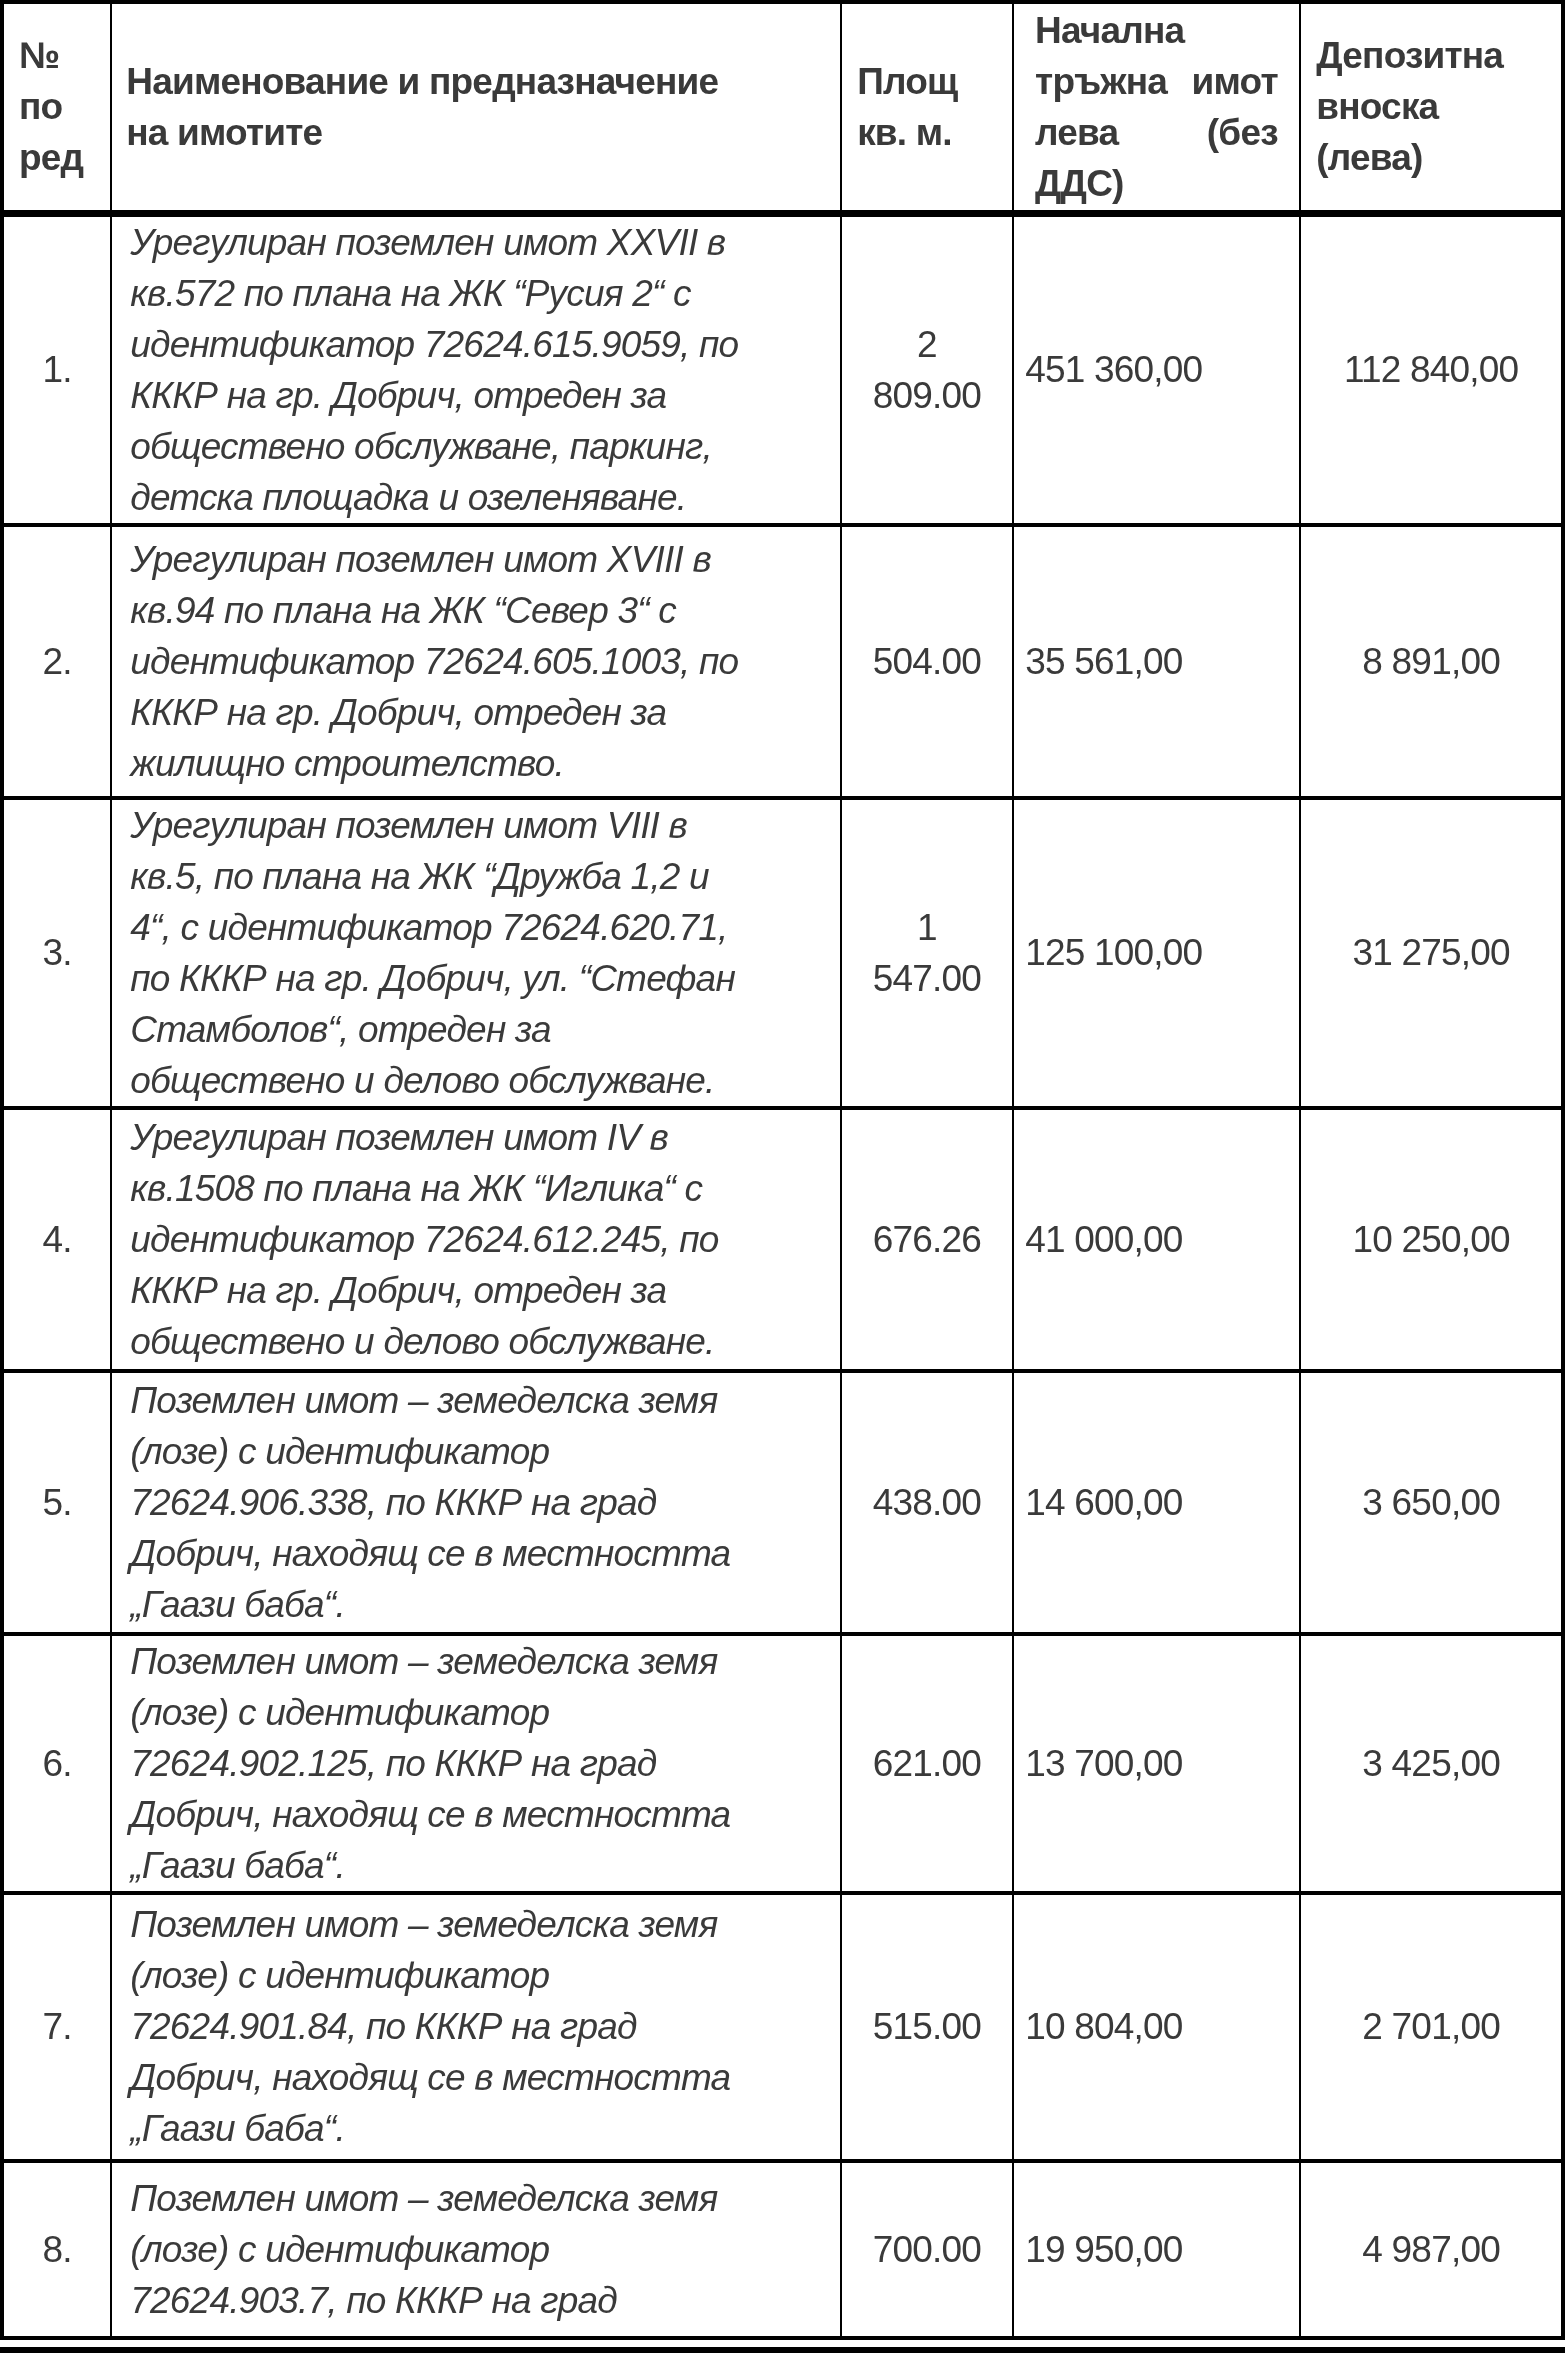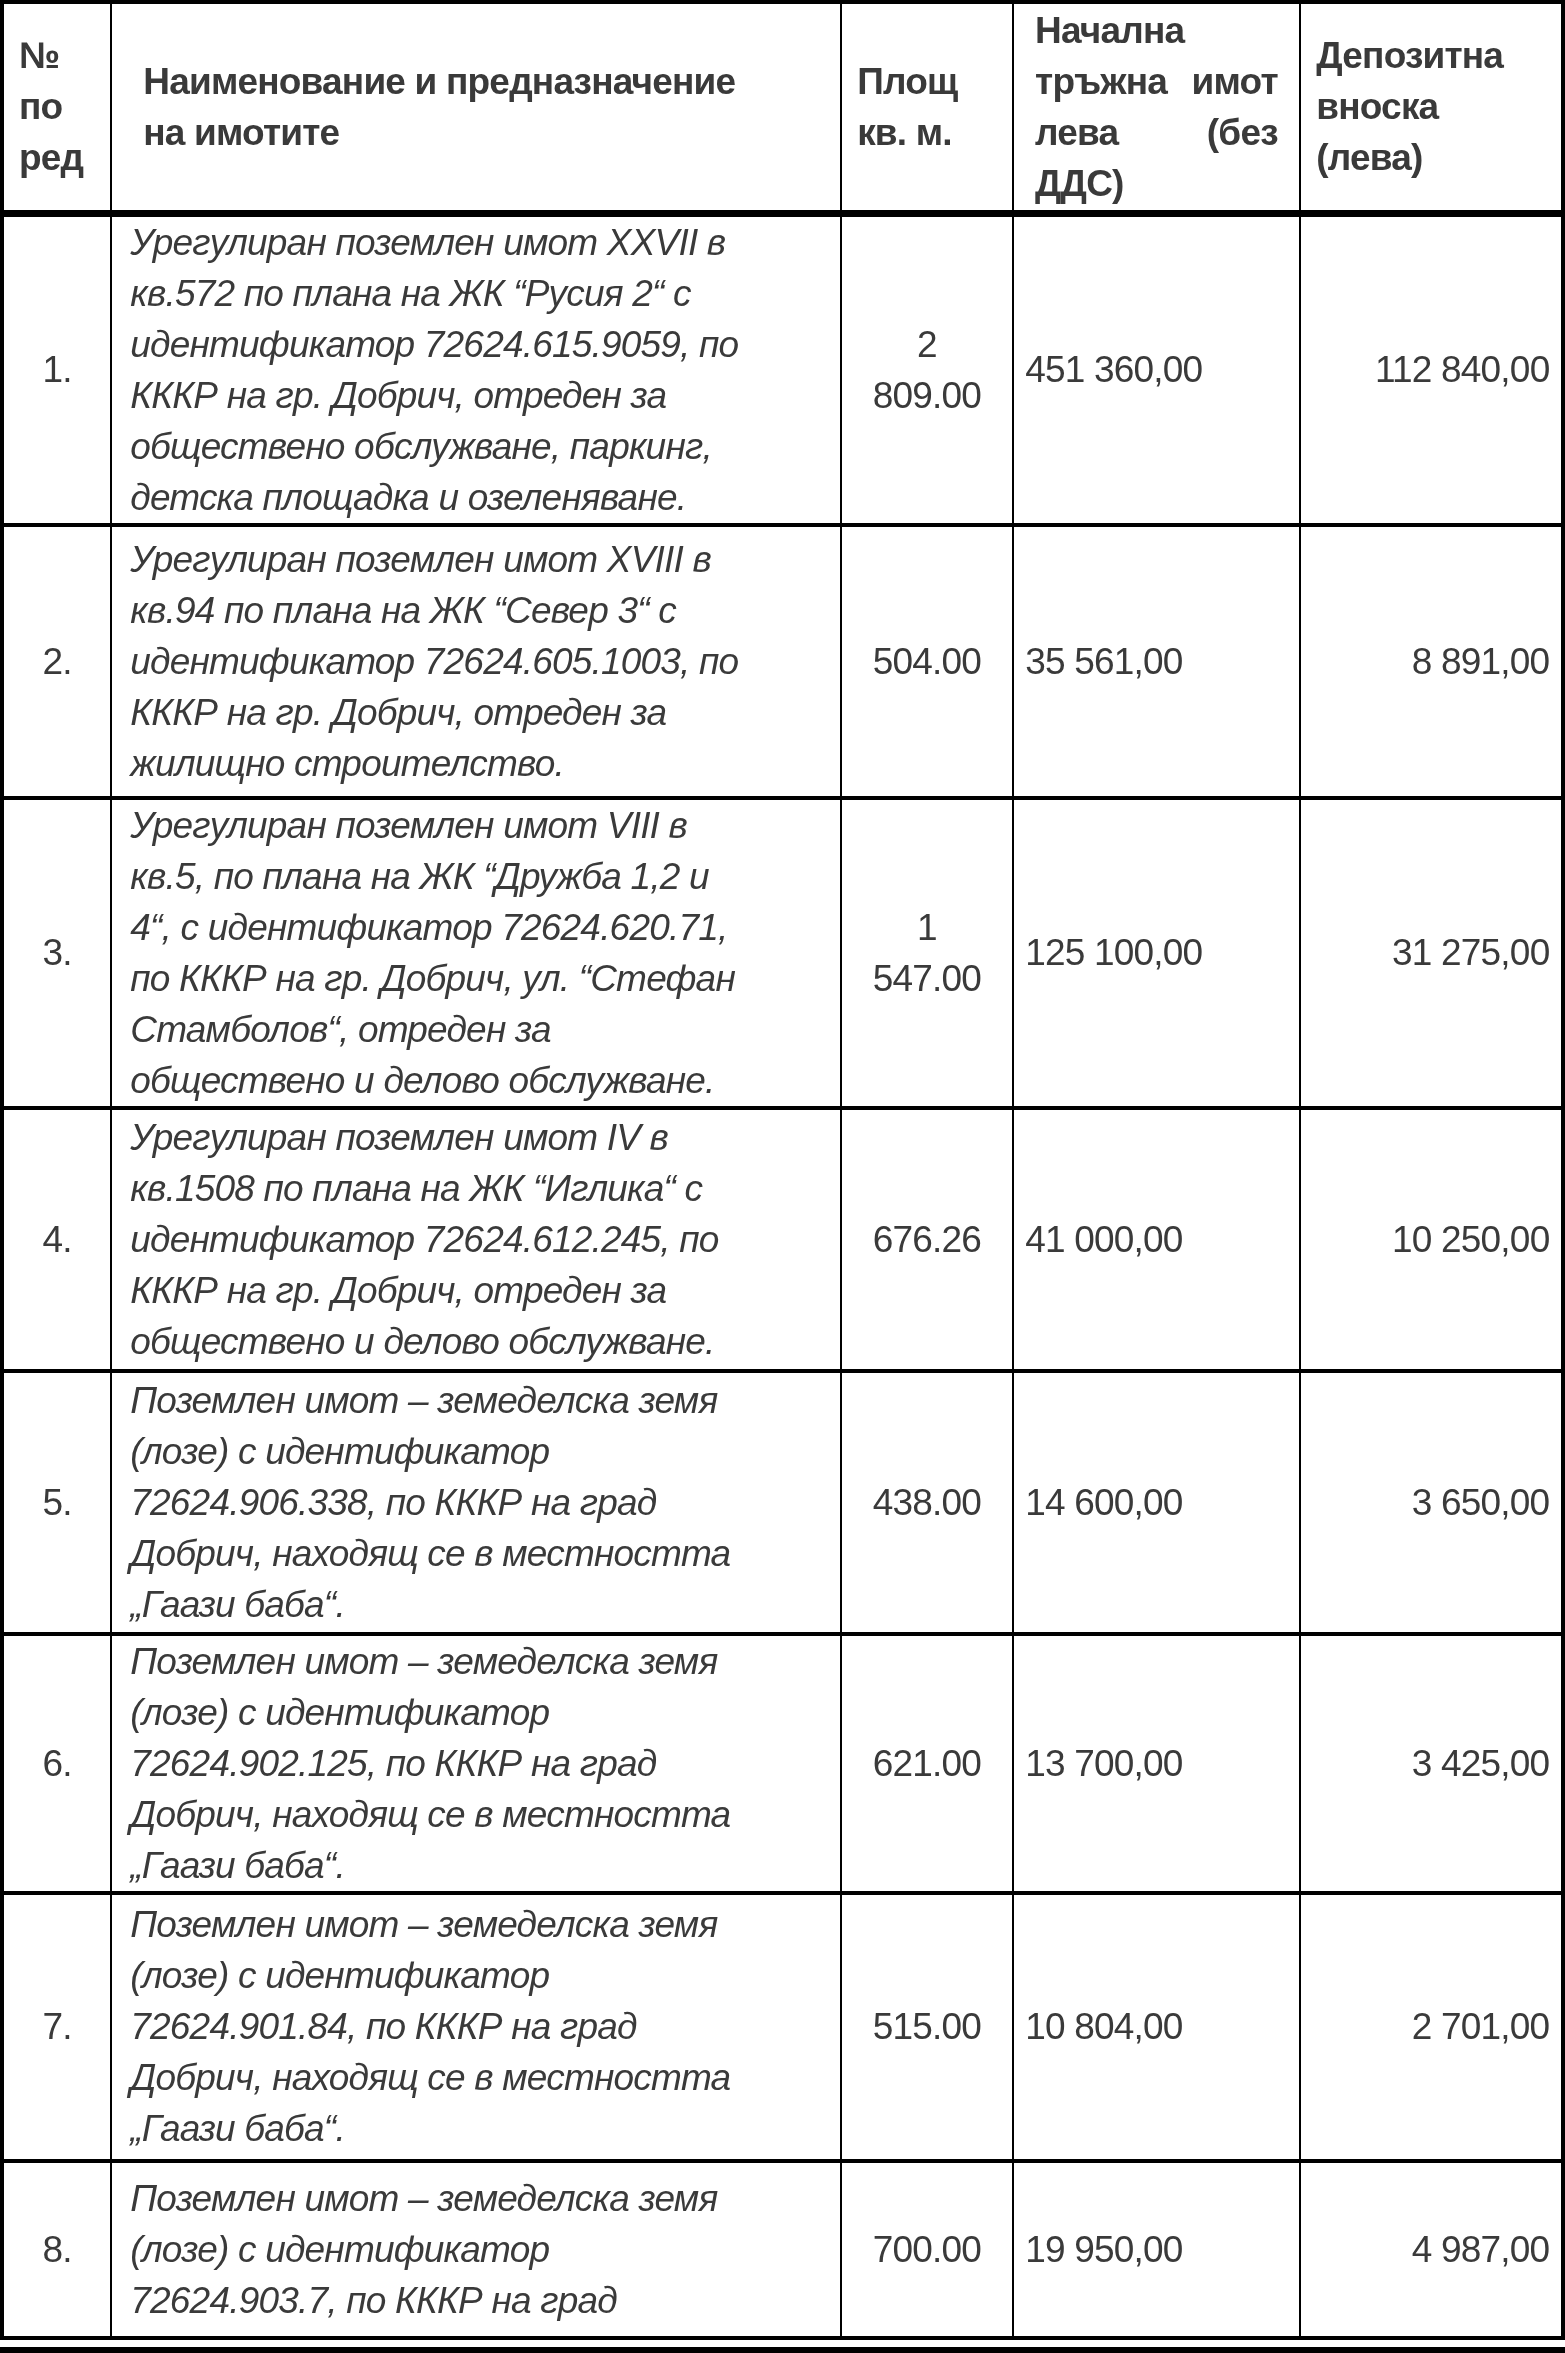--- a/index.html
+++ b/index.html
@@ -39,37 +39,37 @@
     letter-spacing: -0.8px;
     box-sizing: border-box;
   }
   thead tr { height: 211px; }
   thead th {
     border-bottom-width: 7.5px;
     font-weight: bold;
     text-align: left;
     padding: 0 15px;
   }
-  thead th.h-name  { padding: 0 31px; margin-left: 38px; }
+  thead th.h-name  { padding: 0 14px; margin-left: 38px; }
   thead th.h-price { text-align: justify; padding: 0 21.5px; }
 
   tbody tr:nth-child(1) { height: 300px; }
   tbody tr:nth-child(2) { height: 273px; }
   tbody tr:nth-child(3) { height: 303px; }
   tbody tr:nth-child(4) { height: 263px; }
   tbody tr:nth-child(5) { height: 263px; }
   tbody tr:nth-child(6) { height: 258px; }
   tbody tr:nth-child(7) { height: 268px; }
   tbody tr:nth-child(8) { height: 177px; }
 
   td.c-num     { text-align: center; padding: 0 8.3px; }
   td.c-name    { text-align: justify; padding: 0 21.5px 0 18px; font-style: italic; }
   td.c-area    { text-align: center; padding: 0 10px; }
   td.c-price   { padding: 0 11.6px; }
-  td.c-deposit { text-align: right; padding: 0 11.6px; }
+  td.c-deposit { text-align: center; padding: 0 11.6px; }
 
   .page-bottom-edge {
     position: absolute;
     left: 0;
     bottom: 0;
     width: 100%;
     height: 7.5px;
     background: #000;
   }
 </style>

